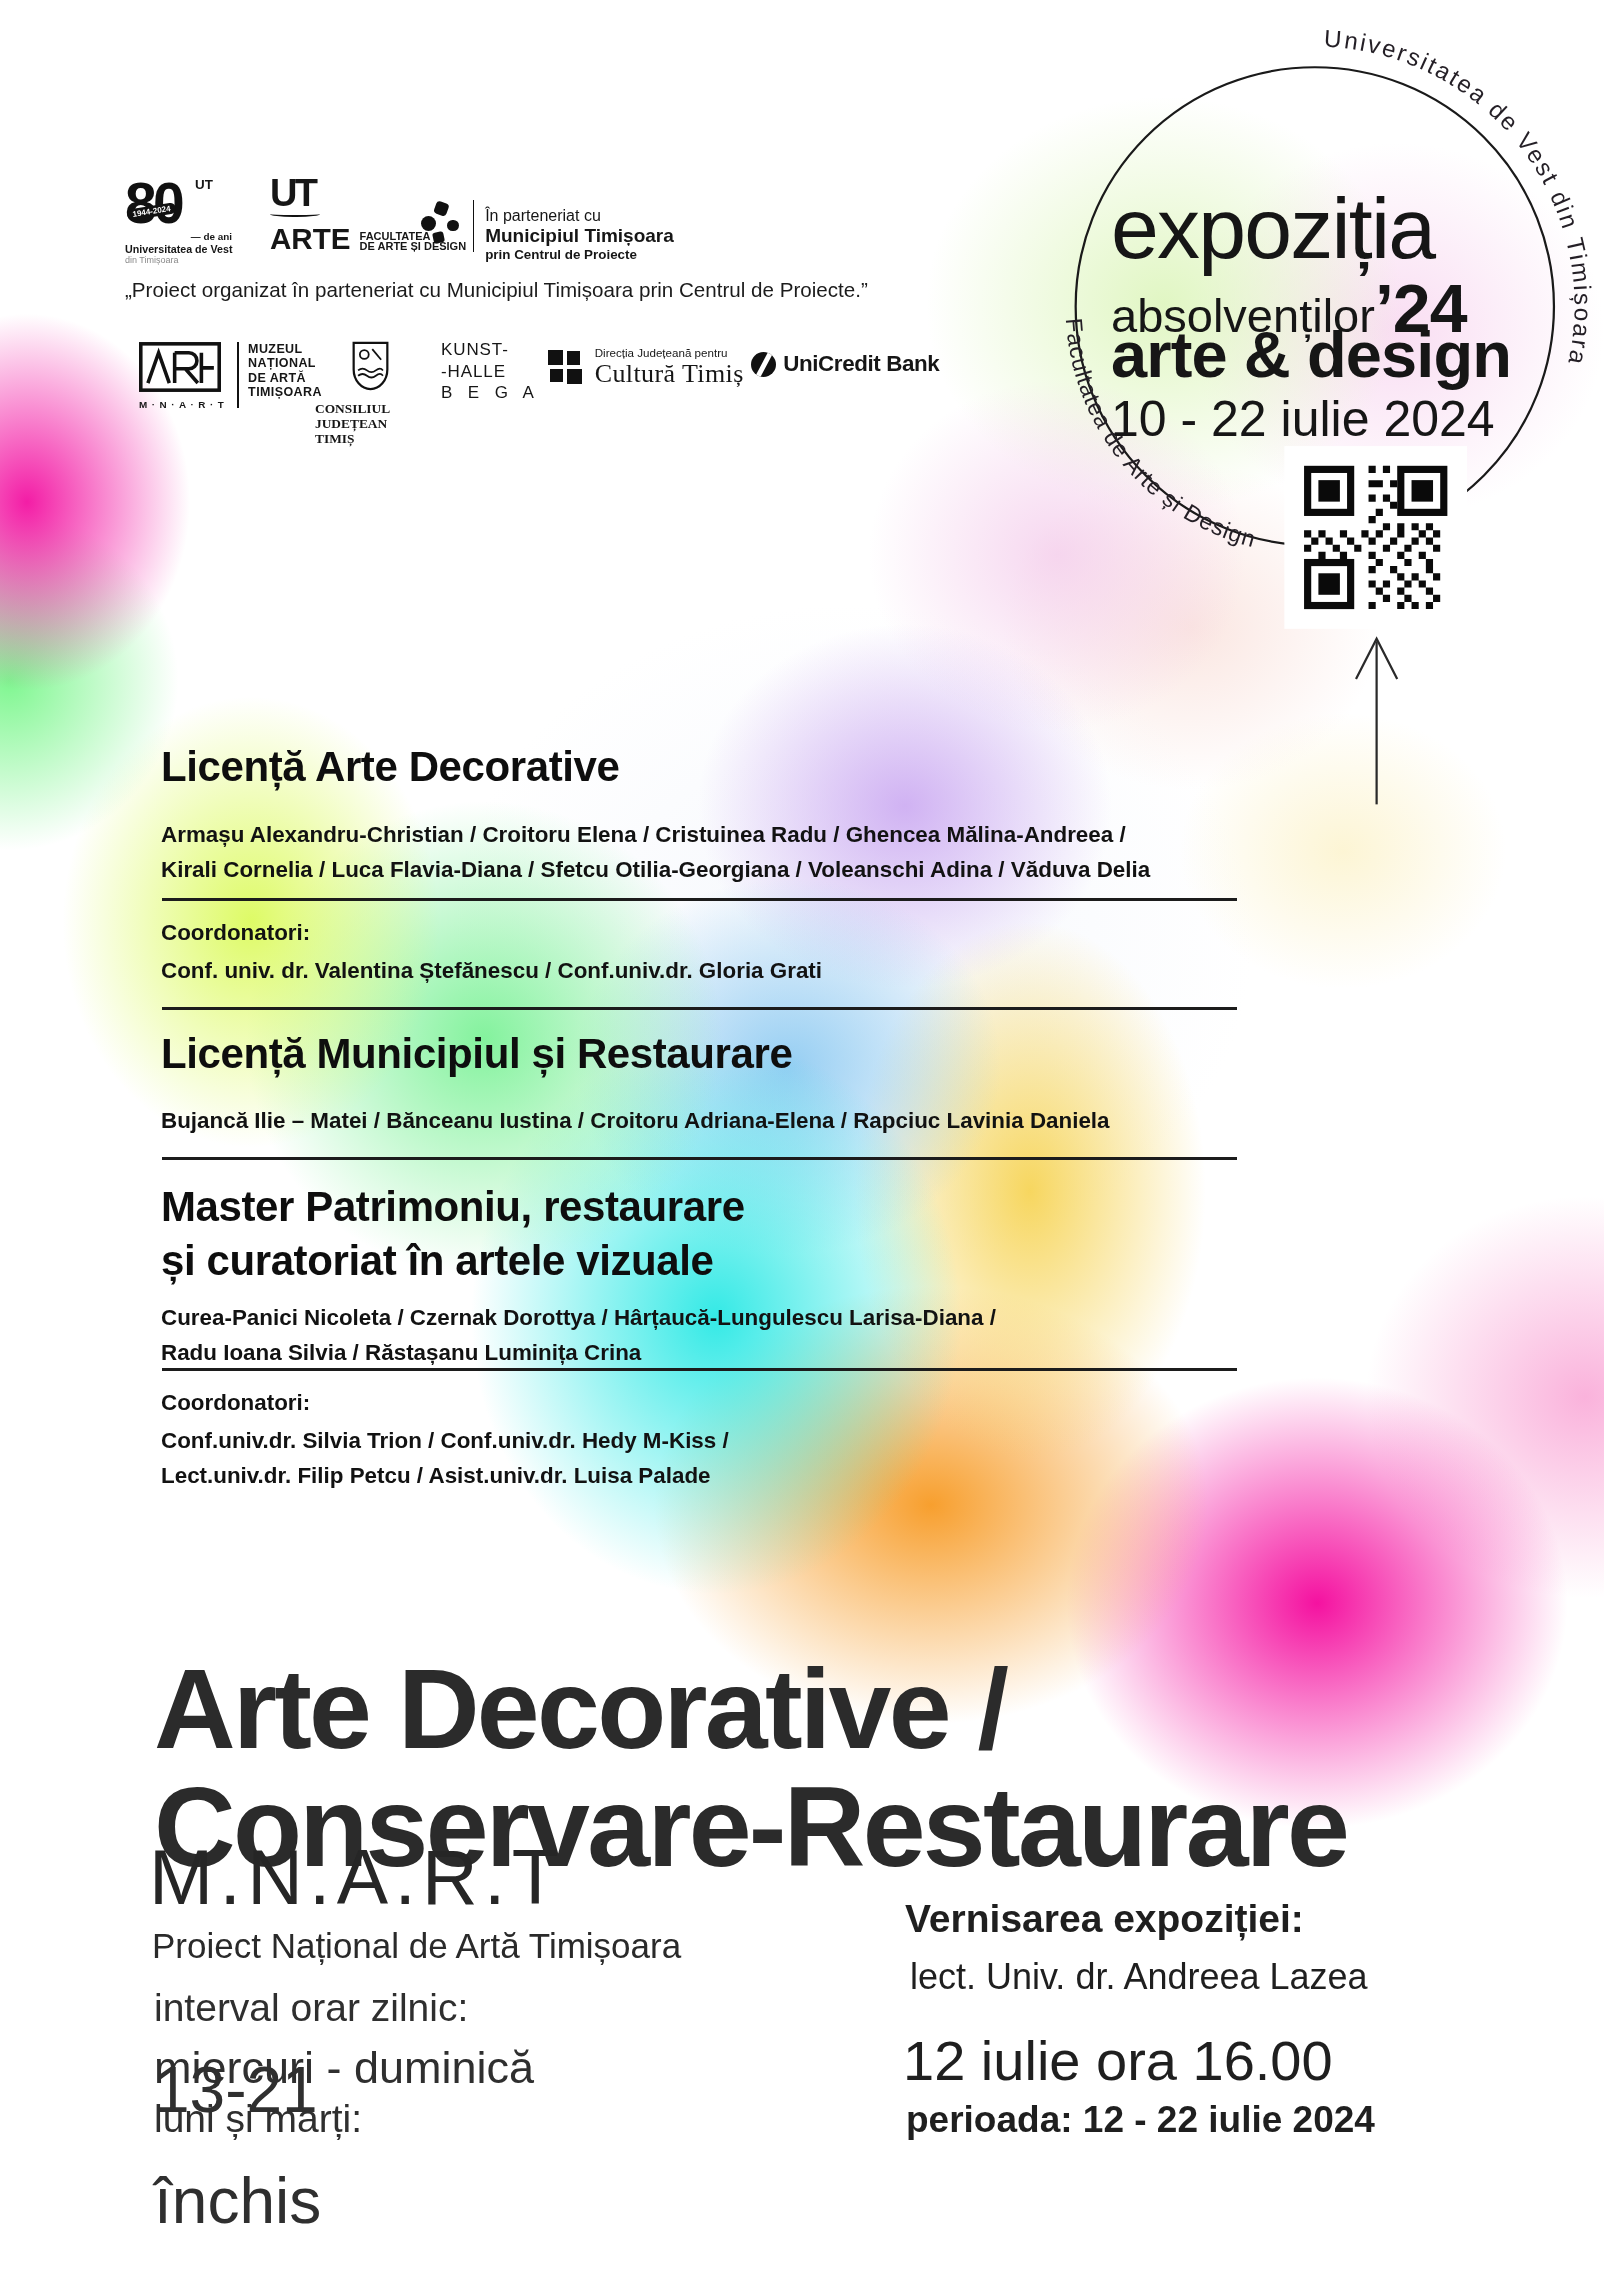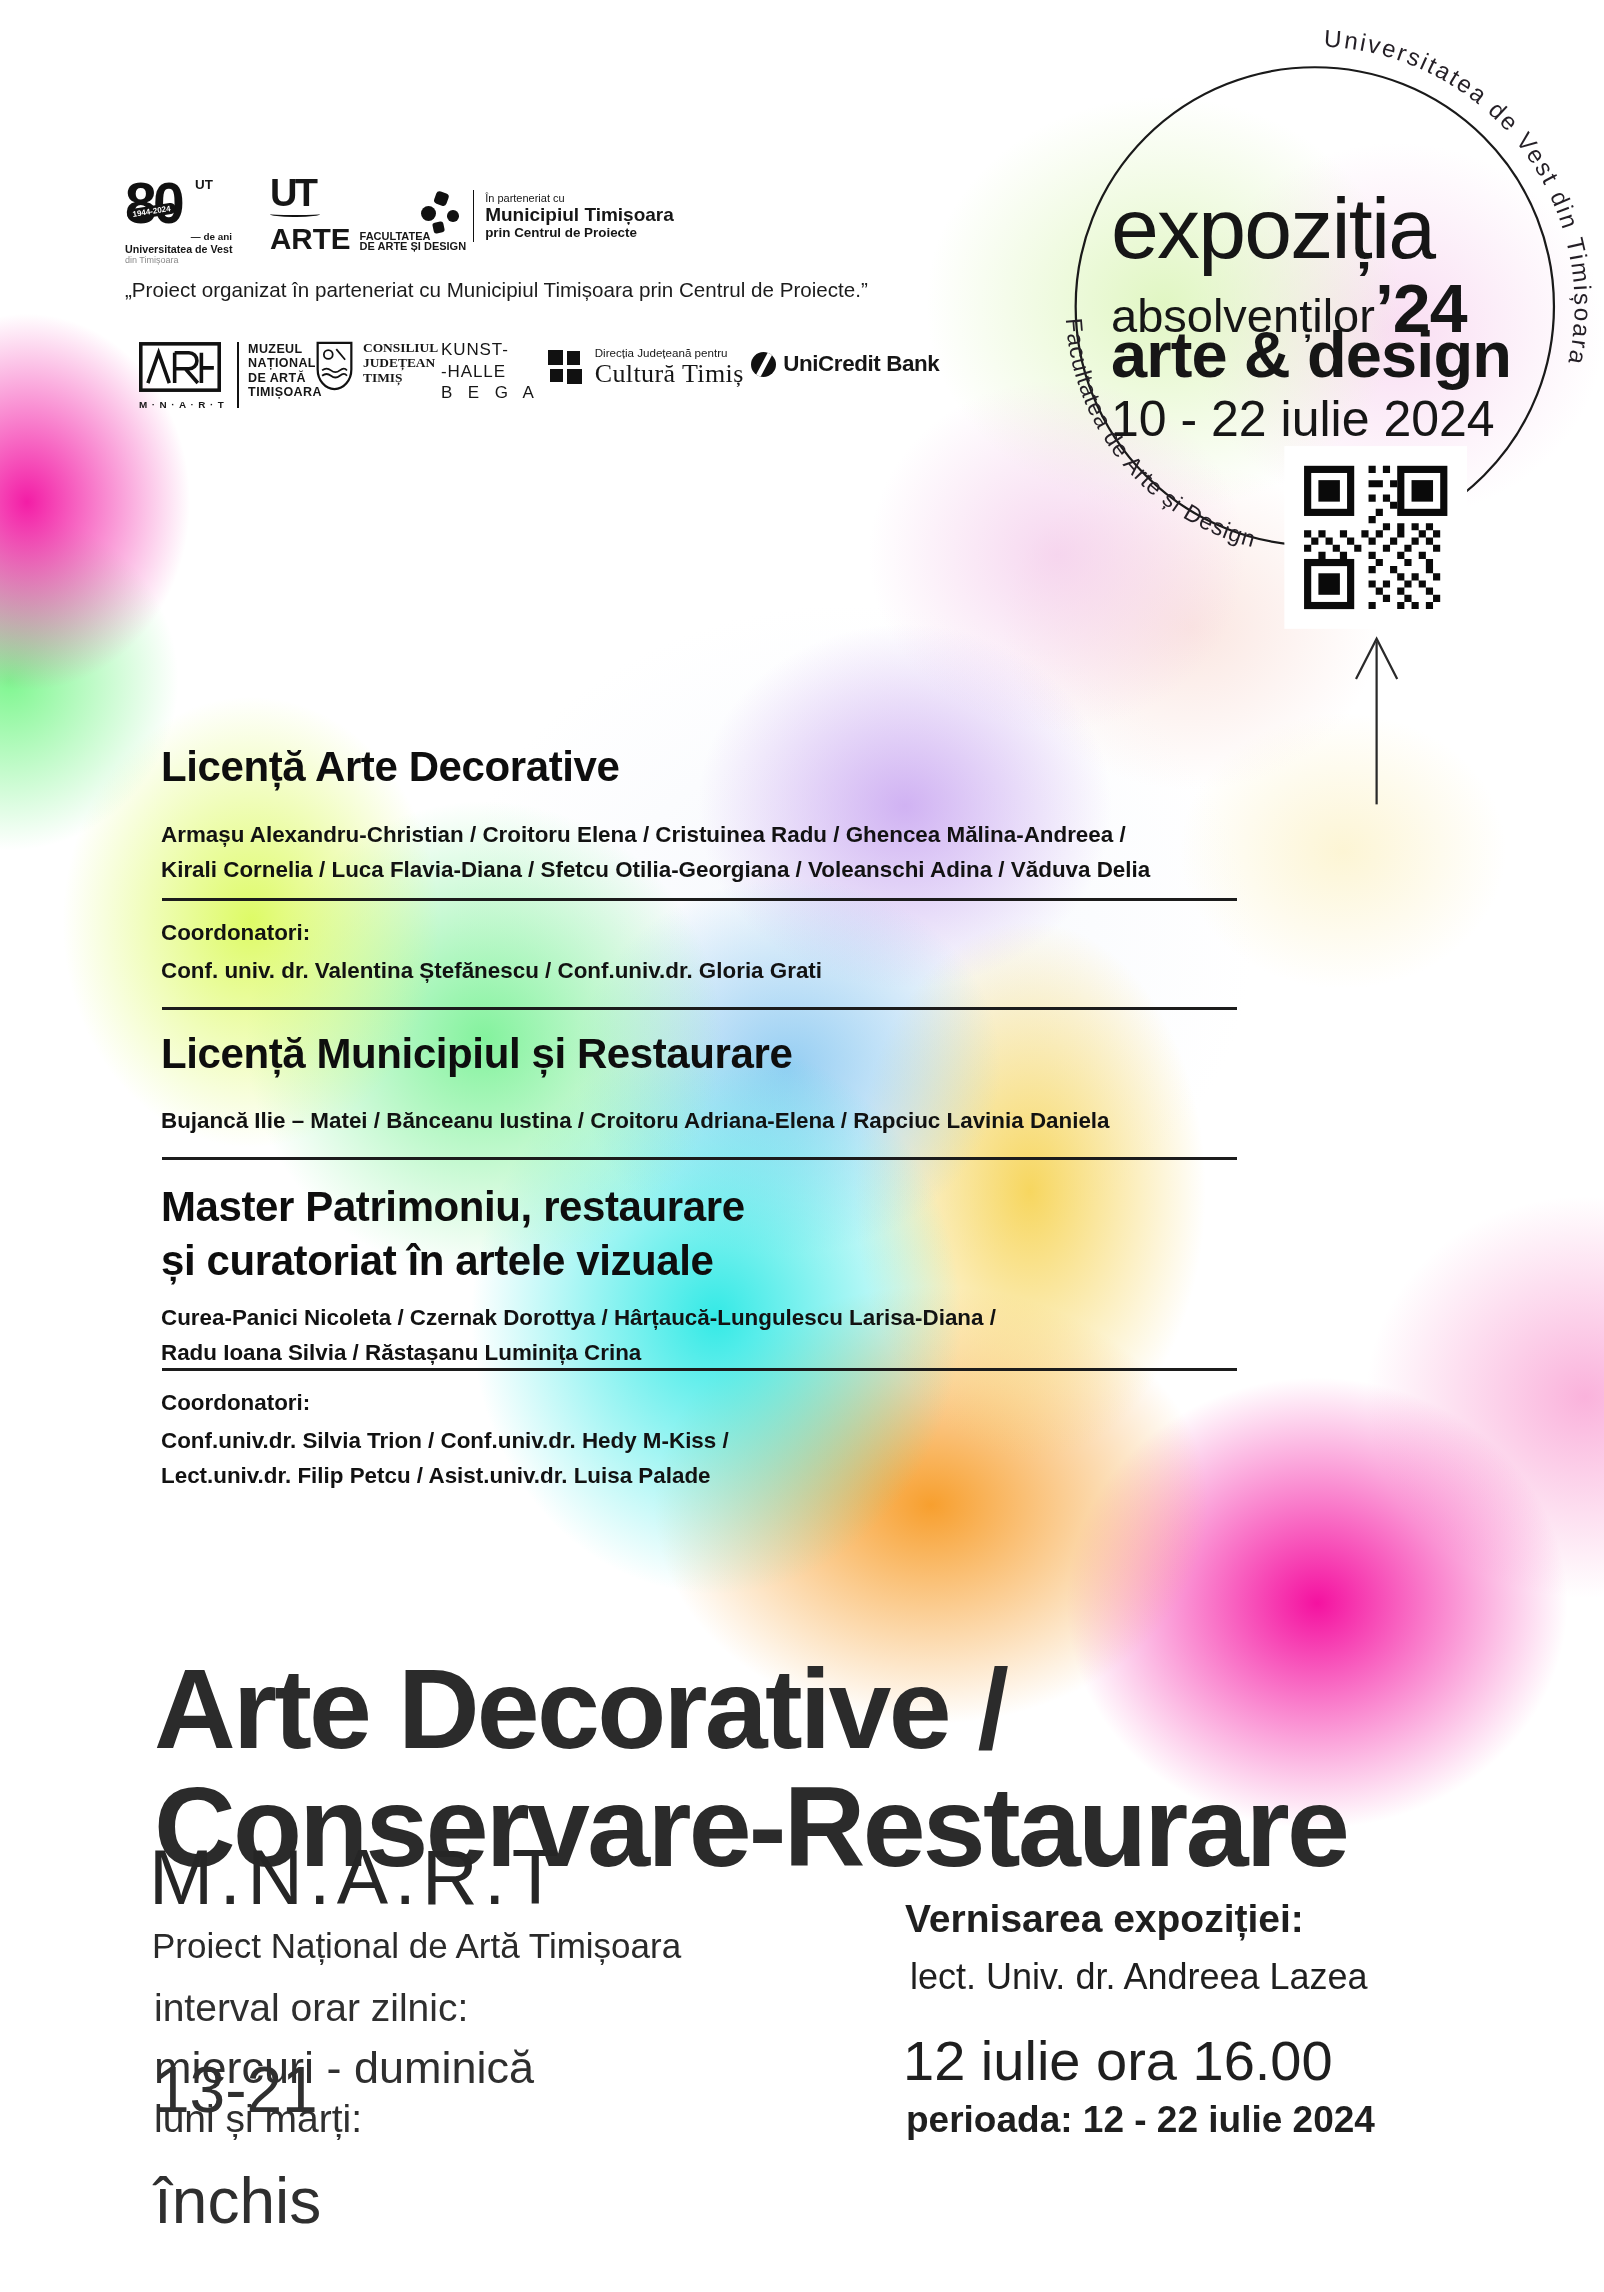--- a/index.html
+++ b/index.html
@@ -40,28 +40,28 @@
   .logoArte .row{display:flex;align-items:flex-end;gap:9px;}
   .logoArte .name{font-size:29.6px;font-weight:800;letter-spacing:0px;line-height:27px;}
   .logoArte .fac{font-size:11px;font-weight:700;line-height:10.7px;margin-top:8px;}
   .logoMun{left:421px;top:190px;display:flex;align-items:center;gap:10.7px;}
   .dots{position:relative;width:41px;height:48px;}
   .dots .d1{position:absolute;left:0;top:14.3px;width:15px;height:15px;background:#111;border-radius:50%;}
   .dots .d2{position:absolute;left:14.3px;top:0px;width:12.5px;height:12.5px;background:#111;border-radius:3.6px;transform:rotate(20deg);}
   .dots .d3{position:absolute;left:26px;top:18px;width:11.6px;height:11.6px;background:#111;border-radius:50%;}
   .dots .d4{position:absolute;left:11.6px;top:30px;width:10.7px;height:10.7px;background:#111;border-radius:2.7px;transform:rotate(-12deg);}
   .vline{width:1.8px;height:52px;background:#111;}
-  .logoMun .t1{font-size:11px;font-weight:400;}
+  .logoMun .t1{font-size:16px;font-weight:400;margin-top:17px;}
   .logoMun .t2{font-size:19px;font-weight:800;line-height:21.5px;}
   .logoMun .t3{font-size:13.4px;font-weight:700;}
   .quote{left:125px;top:278px;font-size:20.6px;color:#1c1c1c;}
   .mnart{left:139px;top:342px;display:flex;gap:9px;align-items:flex-start;}
   .mnartTxt{font-size:12.5px;font-weight:700;line-height:14.3px;letter-spacing:0.4px;}
   .mnartAcr{font-size:9.9px;font-weight:700;letter-spacing:4.5px;margin-top:3.6px;}
-  .cjt{left:315px;top:340px;display:flex;gap:9px;align-items:flex-start;}
+  .cjt{left:315px;top:340px;display:flex;gap:9px;align-items:flex-end;flex-direction:column;}
   .cjtTxt{font-family:"Liberation Serif","DejaVu Serif",serif;font-size:13.4px;font-weight:700;line-height:15px;}
   .kunst{left:441px;top:339px;font-size:17px;font-weight:400;line-height:21.5px;letter-spacing:0.9px;}
   .kunst .sp{letter-spacing:5.4px;}
   .djct{left:548px;top:346px;display:flex;gap:10.7px;align-items:center;}
   .sq{position:relative;width:36px;height:36px;}
   .sq i{position:absolute;background:#111;}
   .djct .t1{font-size:11.6px;}
   .djct .t2{font-family:"Liberation Serif","DejaVu Serif",serif;font-size:26px;font-weight:400;letter-spacing:0.4px;}
   .ucb{left:751px;top:351px;display:flex;gap:7.2px;align-items:center;}
   .ucbIcon{position:relative;width:25px;height:25px;background:#111;border-radius:50%;overflow:hidden;}

